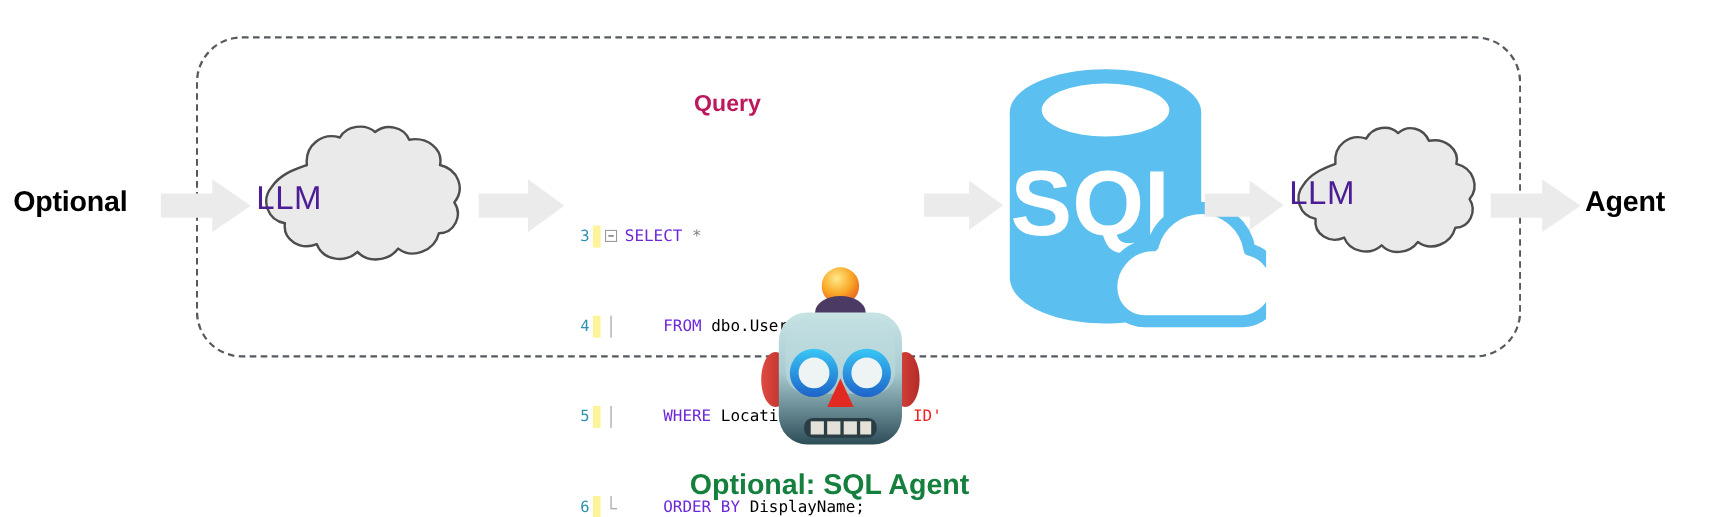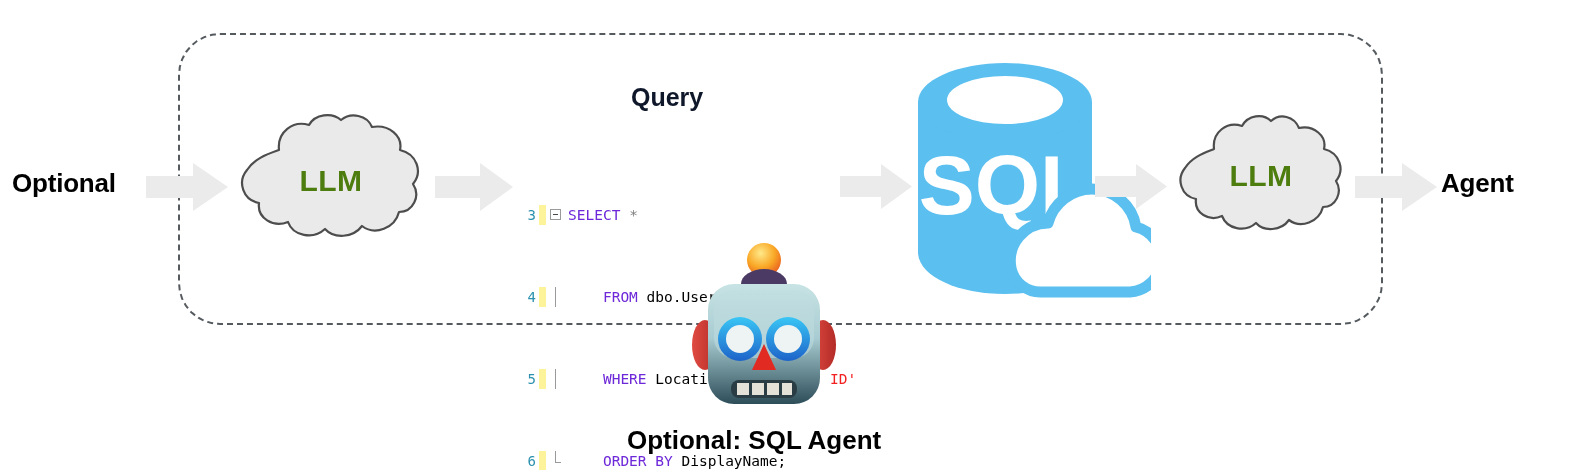--- a/index.html
+++ b/index.html
@@ -38,53 +38,53 @@
     color: #000000;
     white-space: nowrap;
     letter-spacing: -0.2px;
   }
   #label-question { left: 12px; top: 168px; }
   #label-answer   { left: 1441px; top: 168px; }
 
   .section-title {
     position: absolute;
     font-weight: bold;
-    font-size: 25px;
-    color: #0f172a;
+    font-size: 21px;
+    color: #be185d;
     white-space: nowrap;
   }
   #title-query { left: 631px; top: 83px; }
   #caption-agent {
     position: absolute;
     left: 627px;
     top: 425px;
     font-weight: bold;
     font-size: 26px;
-    color: #000000;
+    color: #15803d;
     white-space: nowrap;
   }
 
   
   .arrow {
     position: absolute;
   }
   .arrow svg { display: block; }
 
   
   .cloud {
     position: absolute;
   }
   .cloud svg { display: block; overflow: visible; }
   .cloud-text {
     position: absolute;
     width: 100%;
-    text-align: center;
-    font-weight: bold;
+    text-align: left;
+    font-weight: normal;
     font-size: 30px;
-    color: #4d7c0f;
+    color: #4c1d95;
     letter-spacing: 0.5px;
   }
 
   
   .code-block {
     position: absolute;
     left: 519px;
     top: 143px;
     font-family: "DejaVu Sans Mono", monospace;
     font-size: 14.5px;

